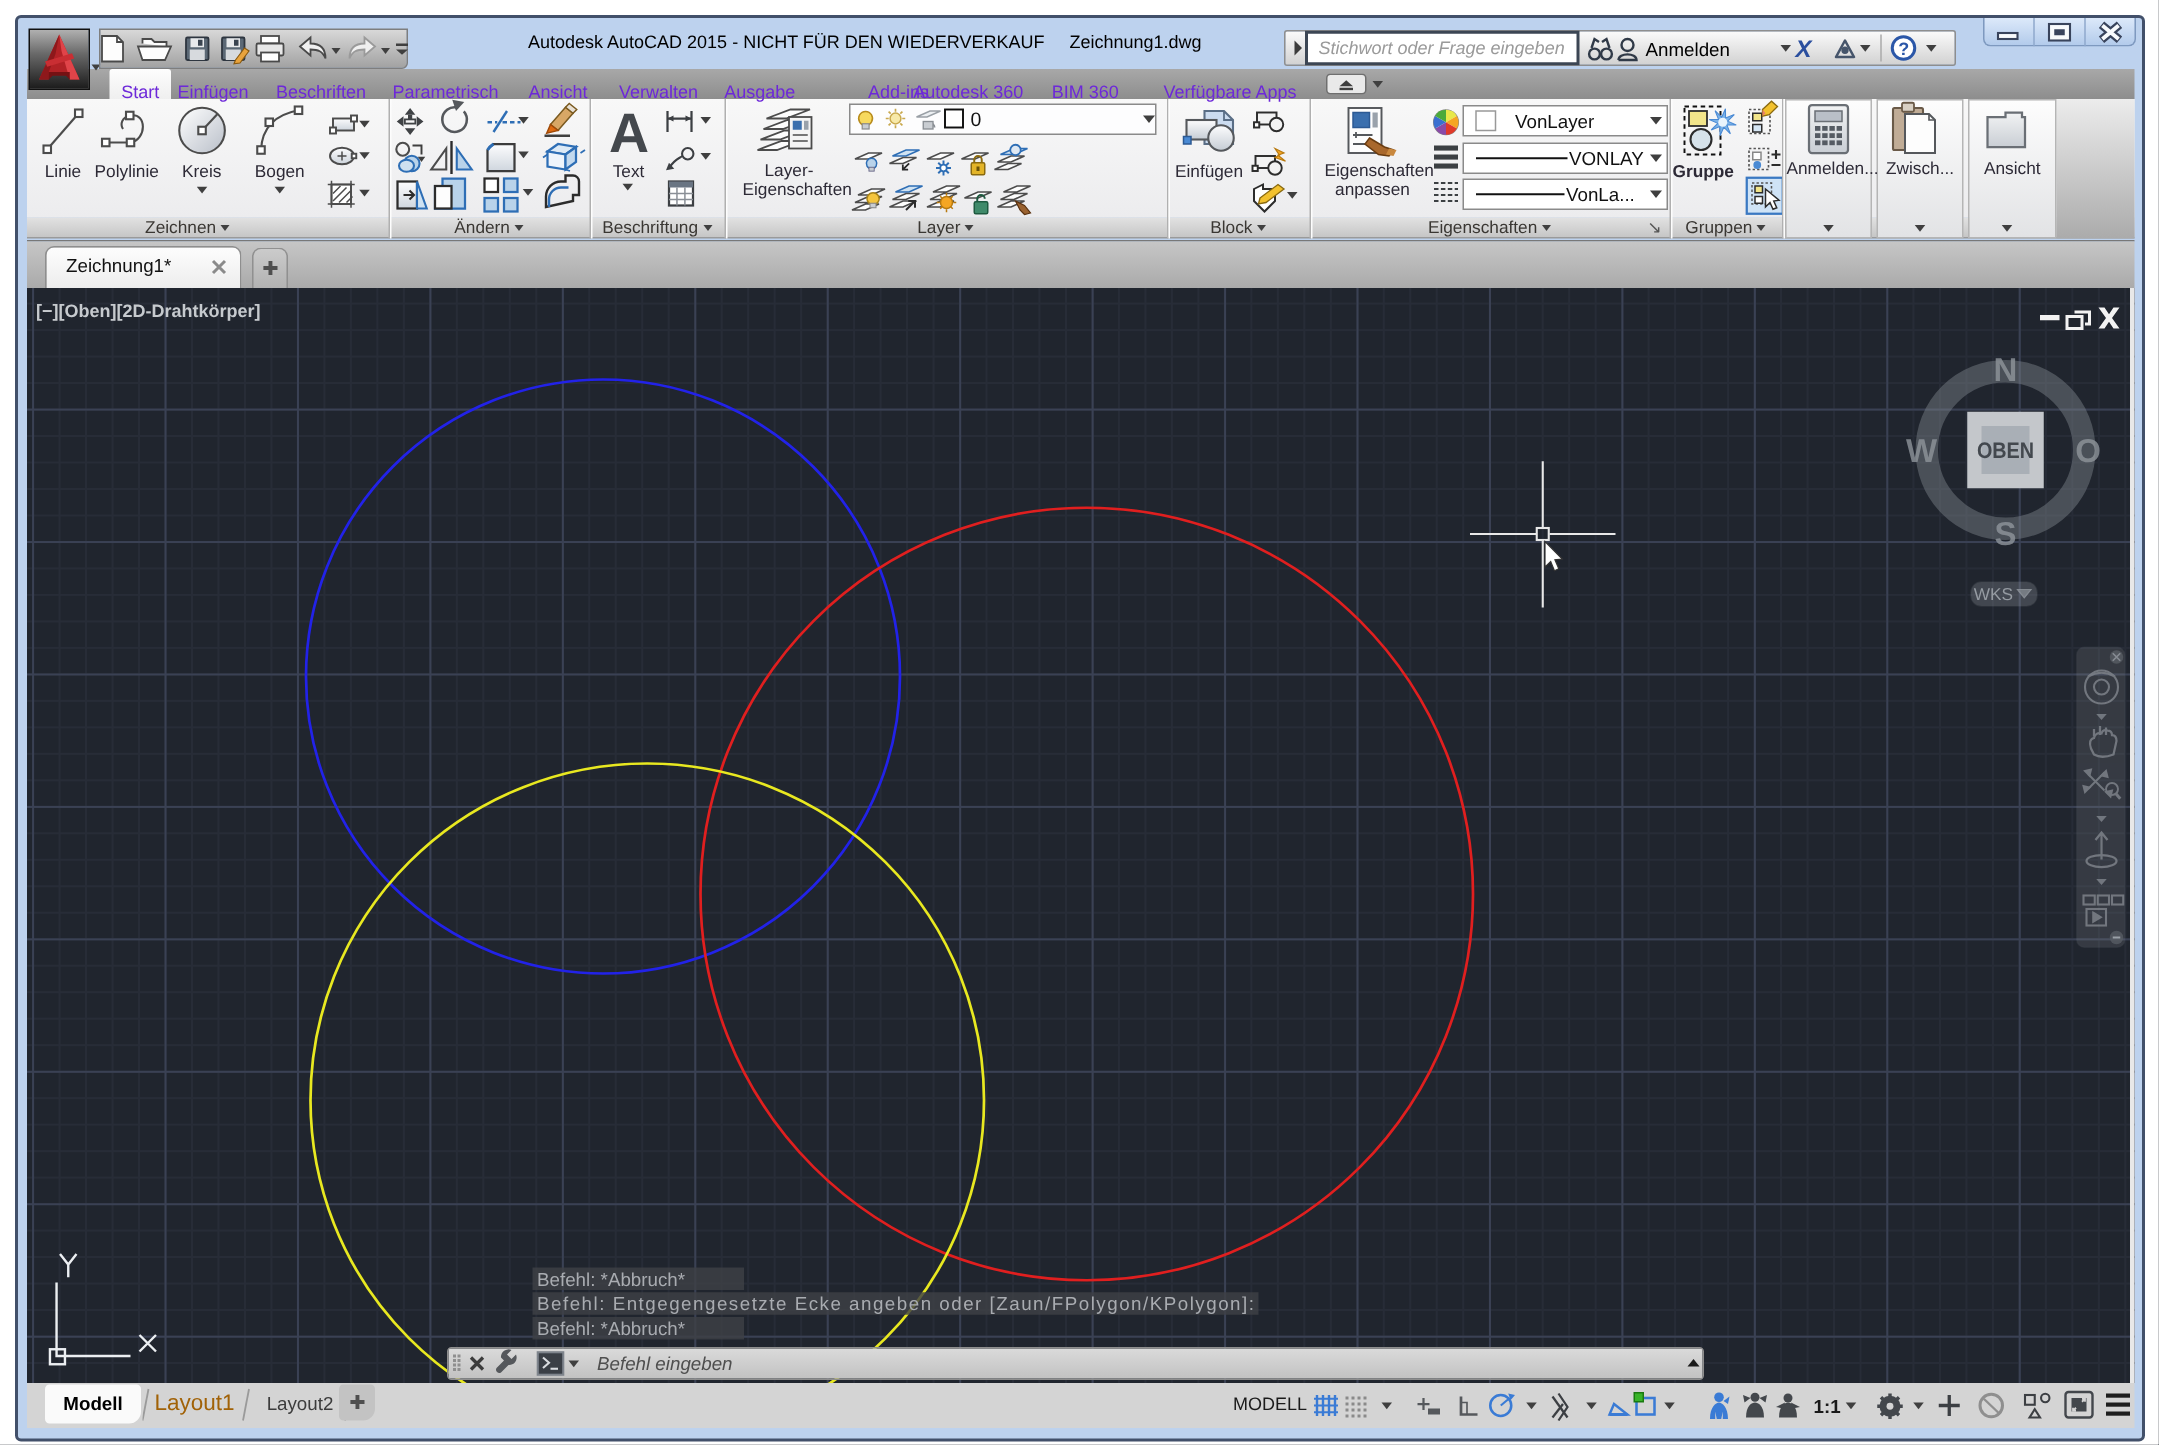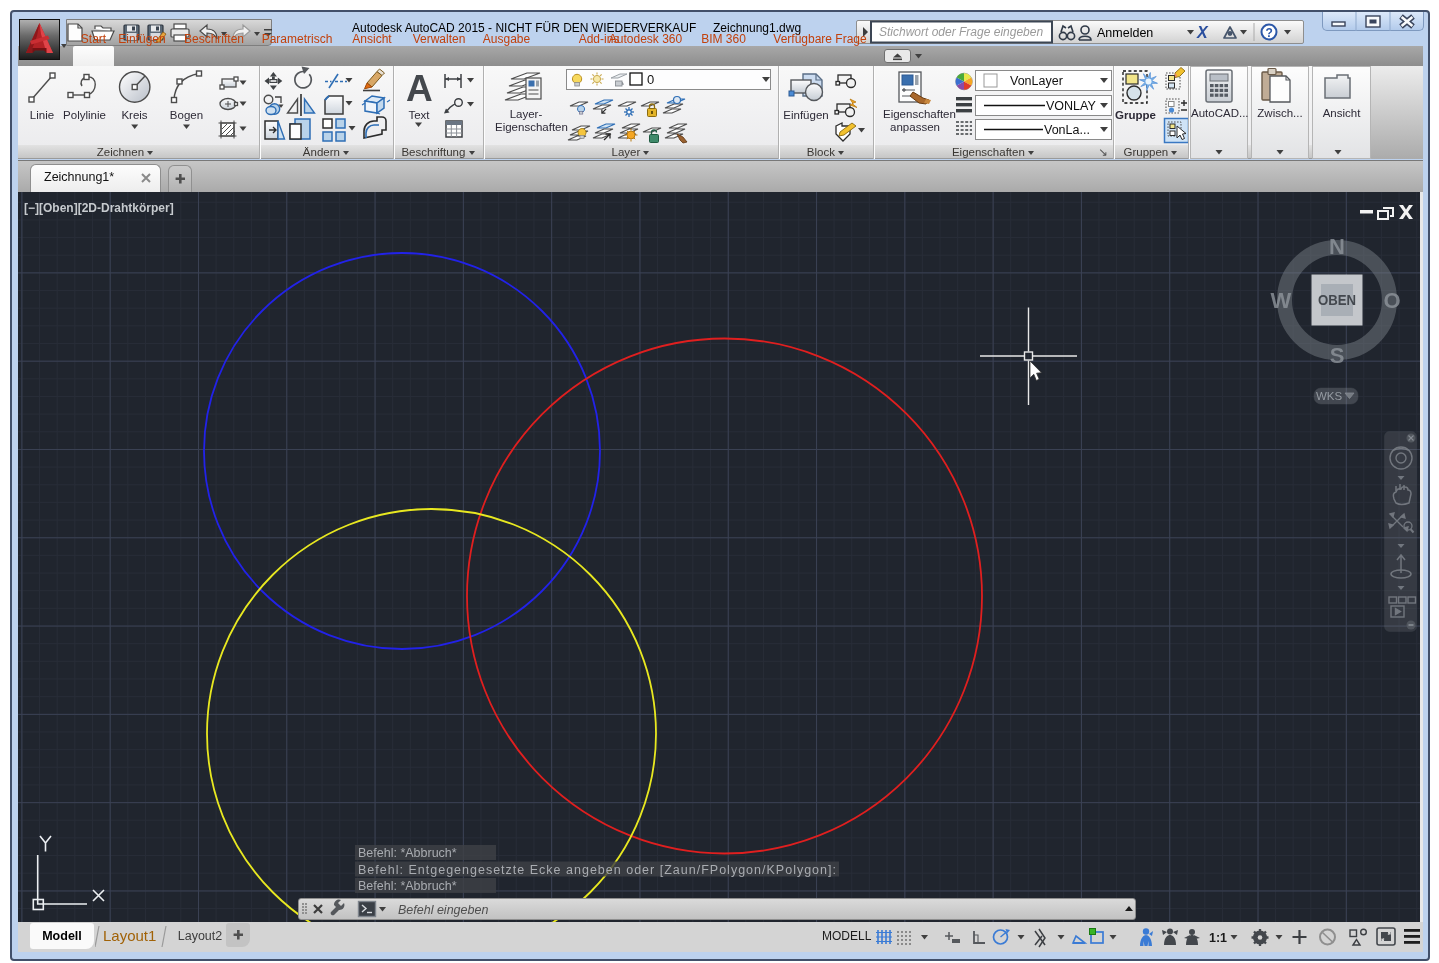--- a/index.html
+++ b/index.html
@@ -15,21 +15,21 @@
 #draw{left:18px;top:192px;width:1405px;height:730px;background-color:#20252e;
  background-image:
   linear-gradient(to right,#3a4154 1px,transparent 1px),
   linear-gradient(to bottom,#3a4154 1px,transparent 1px),
   linear-gradient(to right,#272c37 1px,transparent 1px),
   linear-gradient(to bottom,#272c37 1px,transparent 1px);
  background-size:88.3px 100%,100% 88.3px,17.66px 100%,100% 17.66px;
  background-position:3.4px 0,0 80.4px,3.4px 0,0 9.76px;
  overflow:hidden;}
 #status{left:18px;top:922px;width:1405px;height:30px;background:#d4d4d4;}
-.tab{position:absolute;top:31px;height:17px;line-height:17px;font-size:12px;color:#c2410c;text-align:center;}
+.tab{position:absolute;top:53px;height:17px;line-height:17px;font-size:12px;color:#6d28d9;text-align:center;}
 .panelcap{position:absolute;top:146px;height:13px;line-height:13px;font-size:11.5px;color:#3a3733;text-align:center;white-space:nowrap;}
 .psep{position:absolute;top:66px;width:1px;height:93px;background:#b0b0b0;}
 .psep2{position:absolute;top:66px;width:1px;height:93px;background:#fdfdfd;}
 .biglabel{position:absolute;font-size:11.5px;color:#2d2a36;text-align:center;white-space:nowrap;line-height:13px;}
 .dd{display:inline-block;width:0;height:0;border-left:3.5px solid transparent;border-right:3.5px solid transparent;border-top:4px solid #404040;vertical-align:middle;}
 text{font-family:"Liberation Sans",sans-serif;}
 </style>
 </head>
 <body>
 <div id="win" class="abs"></div>
@@ -143,21 +143,21 @@
 <div class="tab" style="left:73px;width:41px;">Start</div>
 <div class="tab" style="left:116px;width:52px;">Einfügen</div>
 <div class="tab" style="left:180px;width:68px;">Beschriften</div>
 <div class="tab" style="left:258px;width:78px;">Parametrisch</div>
 <div class="tab" style="left:349px;width:46px;">Ansicht</div>
 <div class="tab" style="left:409px;width:60px;">Verwalten</div>
 <div class="tab" style="left:481px;width:51px;">Ausgabe</div>
 <div class="tab" style="left:546px;width:46px;margin-left:30px;">Add-ins</div>
 <div class="tab" style="left:606px;width:79px;">Autodesk 360</div>
 <div class="tab" style="left:699px;width:49px;">BIM 360</div>
-<div class="tab" style="left:770px;width:100px;">Verfügbare Frage</div>
+<div class="tab" style="left:770px;width:100px;">Verfügbare Apps</div>
 <svg class="abs" style="left:884px;top:49px;" width="40" height="14" viewBox="0 0 40 14">
  <rect x="0.5" y="0.5" width="26" height="13" rx="2.5" fill="#e9e9e9" stroke="#6f6f6f"></rect>
  <path d="M9 8.5 l4.5 -4 l4.5 4 z" fill="#3f3f3f"></path>
     <rect x="9" y="9.5" width="9" height="1.6" fill="#3f3f3f"></rect>
  <path d="M31 5 l3.5 4.5 l3.5 -4.5 z" fill="#3f3f3f"></path>
 </svg>
 
 <div class="abs" style="left:1371px;top:66px;width:52px;height:93px;background:linear-gradient(#ececec,#ababab);"></div>
 <div class="psep" style="left:259px;"></div>
 <div class="psep2" style="left:260px;"></div>
@@ -590,21 +590,21 @@
  </g>
  <g>
   <path d="M135 12 L147 12 L147 9 L158 9 L158 12 L160 12 L160 32 L135 32 Z" fill="url(#calcg)" stroke="#6a6f75" stroke-width="1.5"></path>
  </g>
  <g fill="#3f3f3f">
   <path d="M25.5 84 l3.5 4.5 l3.5 -4.5 z"></path>
   <path d="M86.5 84 l3.5 4.5 l3.5 -4.5 z"></path>
   <path d="M144.5 84 l3.5 4.5 l3.5 -4.5 z"></path>
  </g>
 </svg>
-<div class="biglabel" style="left:1191px;top:107px;width:56px;">AutoCAD...</div>
+<div class="biglabel" style="left:1191px;top:107px;width:56px;">Anmelden...</div>
 <div class="biglabel" style="left:1252px;top:107px;width:56px;">Zwisch...</div>
 <div class="biglabel" style="left:1313px;top:107px;width:57px;">Ansicht</div>
 
 <div class="abs" style="left:30px;top:164px;width:131px;height:28px;background:linear-gradient(#fdfdfd,#ededed);border:1px solid #8e8e8e;border-bottom:none;border-radius:6px 6px 0 0;"></div>
 <div class="abs" style="left:44px;top:170px;font-size:12.5px;color:#111;">Zeichnung1*</div>
 <svg class="abs" style="left:140px;top:172px;" width="12" height="12" viewBox="0 0 12 12">
  <path d="M2 2 L10 10 M10 2 L2 10" stroke="#8a8a8a" stroke-width="2"></path>
 </svg>
 <div class="abs" style="left:168px;top:165px;width:24px;height:27px;background:linear-gradient(#cbcbcb,#b2b2b2);border:1px solid #909090;border-bottom:none;border-radius:6px 6px 0 0;"></div>
 <svg class="abs" style="left:172px;top:171px;" width="16" height="16" viewBox="0 0 16 16">

